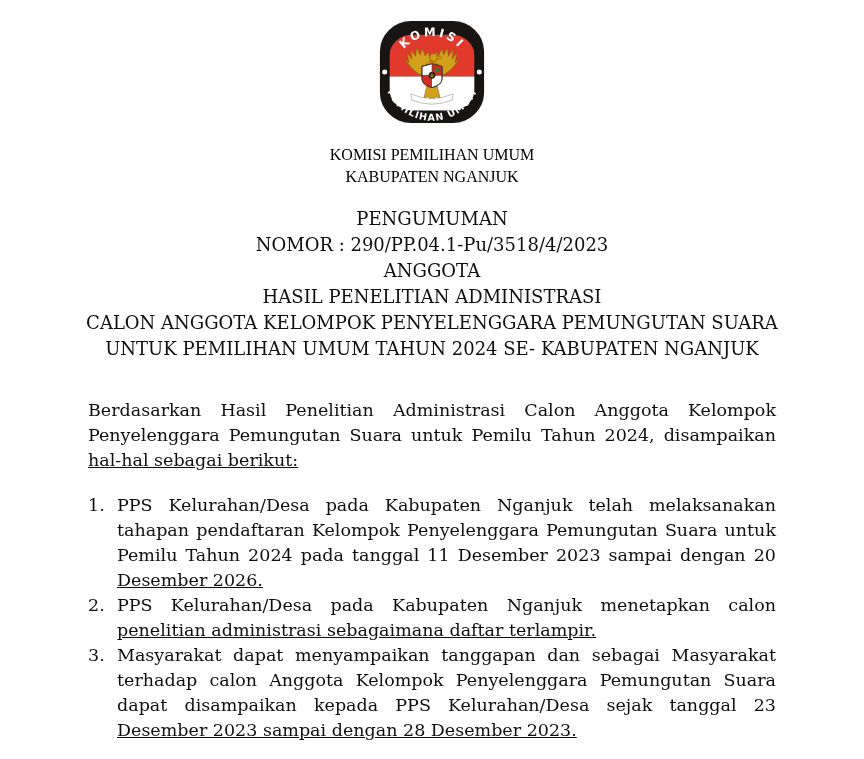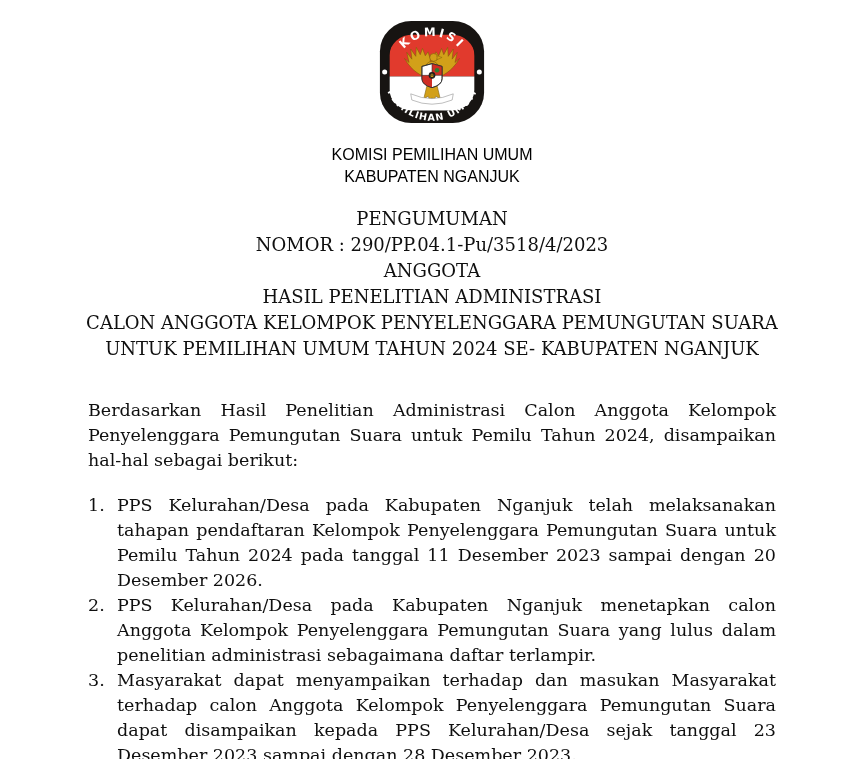--- a/index.html
+++ b/index.html
@@ -6,39 +6,39 @@
   .page{
     width:864px;height:759px;background:#ffffff;overflow:hidden;
     position:relative;color:#0f0f0f;
   }
   
   .logo-wrap{width:116px;height:112px;margin:16px auto 0;}
   .logo-wrap svg{display:block;width:100%;height:100%;}
   
   .org-header{
     margin-top:16px;text-align:center;color:#000;
-    font-family:Liberation Sans, sans-serif;
+    font-family:Liberation Serif, serif;
     font-size:16px;line-height:22px;font-weight:normal;
   }
   
   .title-block{
     margin-top:18px;text-align:center;color:#0f0f0f;
     font-family:"DejaVu Serif","Liberation Serif",serif;
     font-size:18px;line-height:26px;
   }
   .title-block .tline{white-space:nowrap;}
   
   .content{
     width:688px;margin:0 auto;color:#0f0f0f;
     font-family:"DejaVu Serif","Liberation Serif",serif;
     font-size:17.5px;line-height:25px;
   }
   .intro{margin-top:36px;}
   .jline{text-align:justify;text-align-last:justify;}
-  .jline.final{text-align:right;text-align-last:left;}
+  .jline.final{text-align:right;text-align-last:left;text-decoration:underline;}
   .list{margin-top:20px;}
   .list-item{position:relative;padding-left:29px;}
   .list-item .num{position:absolute;left:0;top:0;width:26px;}
 </style>
 </head>
 <body>
 
 <div class="page">
 
   <div class="logo-wrap">
@@ -124,27 +124,26 @@
         <span class="num">1.</span>
         <div class="jline">PPS Kelurahan/Desa pada Kabupaten Nganjuk telah melaksanakan</div>
         <div class="jline">tahapan pendaftaran Kelompok Penyelenggara Pemungutan Suara untuk</div>
         <div class="jline">Pemilu Tahun 2024 pada tanggal 11 Desember 2023 sampai dengan 20</div>
         <div class="jline final">Desember 2026.</div>
       </div>
 
       <div class="list-item">
         <span class="num">2.</span>
         <div class="jline">PPS Kelurahan/Desa pada Kabupaten Nganjuk menetapkan calon</div>
-        <div class="jline">Anggota Kelompok Penyelenggara Pemungutan Suara yang lulus dalam</div>
         <div class="jline final">penelitian administrasi sebagaimana daftar terlampir.</div>
       </div>
 
       <div class="list-item">
         <span class="num">3.</span>
-        <div class="jline">Masyarakat dapat menyampaikan terhadap dan masukan Masyarakat</div>
+        <div class="jline">Masyarakat dapat menyampaikan tanggapan dan sebagai Masyarakat</div>
         <div class="jline">terhadap calon Anggota Kelompok Penyelenggara Pemungutan Suara</div>
         <div class="jline">dapat disampaikan kepada PPS Kelurahan/Desa sejak tanggal 23</div>
         <div class="jline final">Desember 2023 sampai dengan 28 Desember 2023.</div>
       </div>
 
     </div>
   </div>
 
 </div>
 

